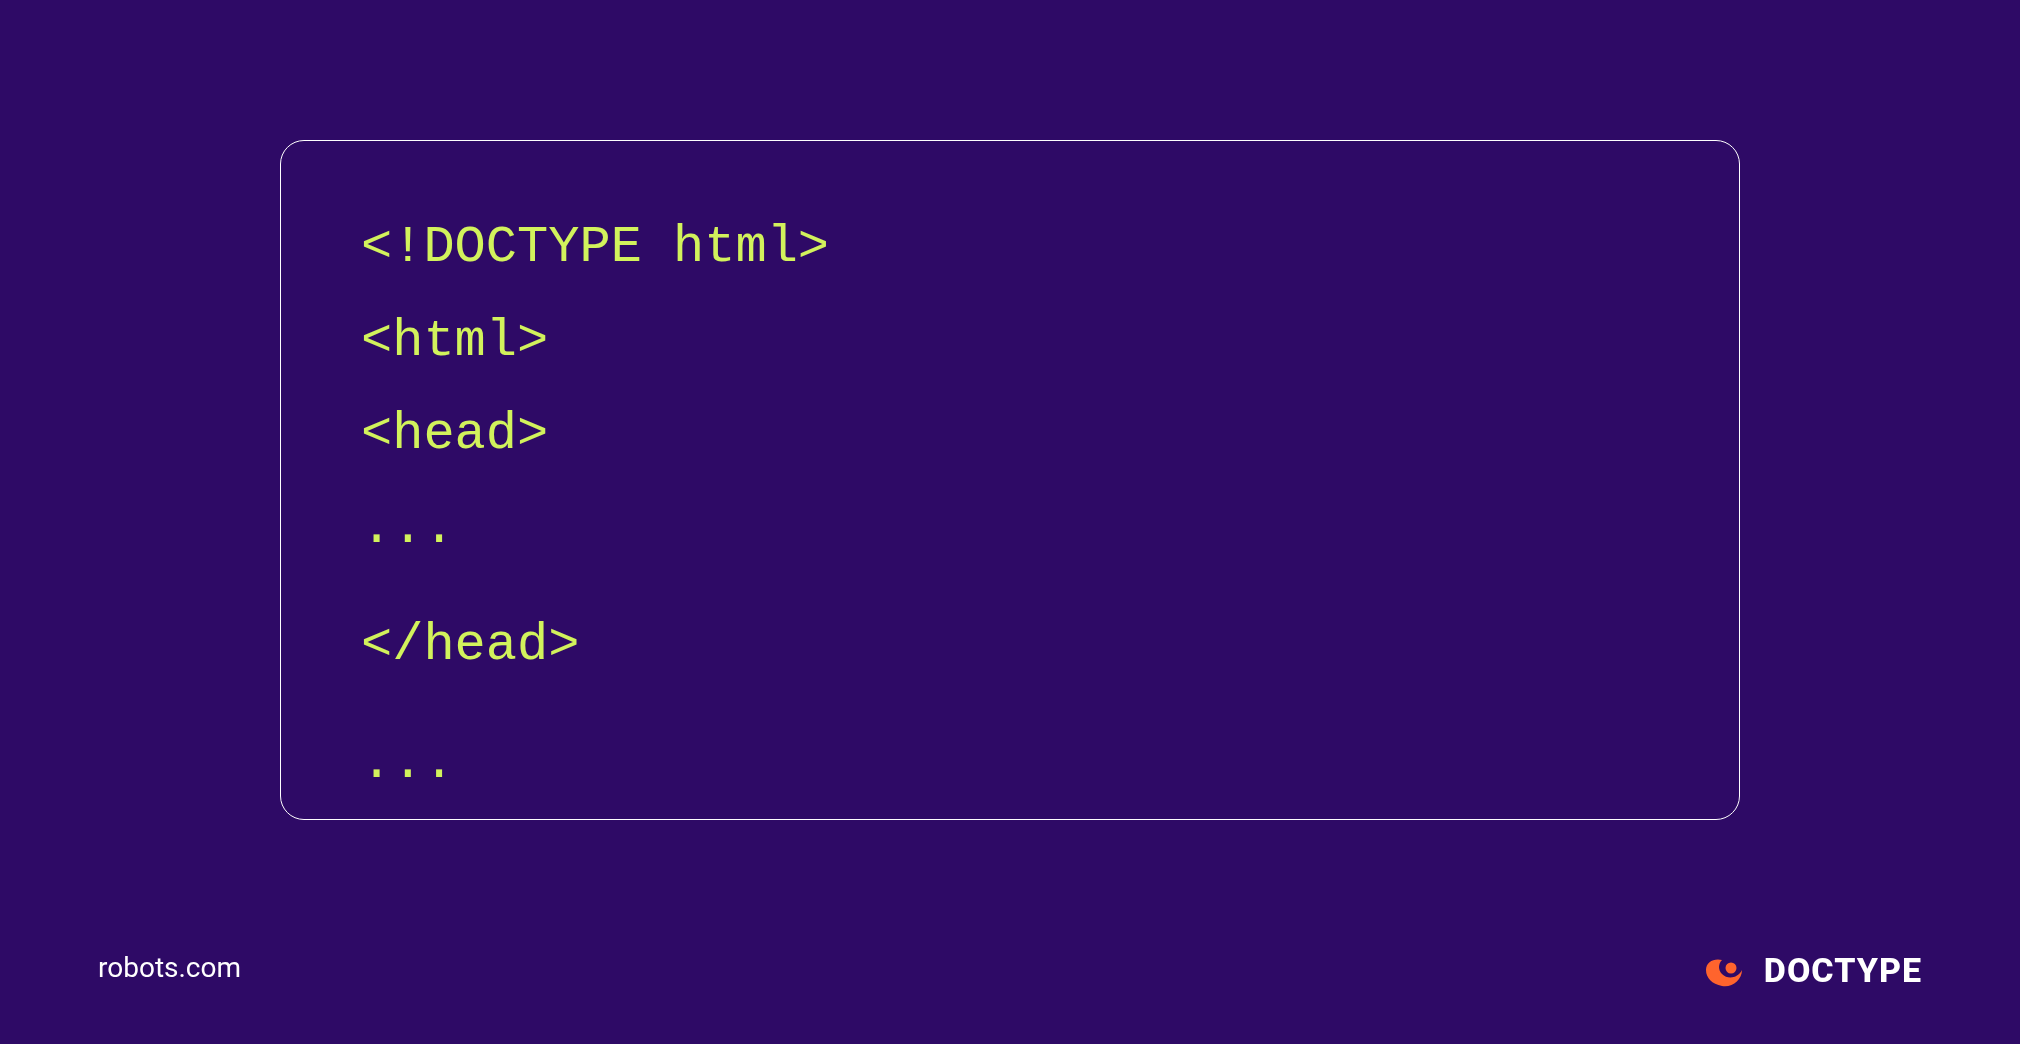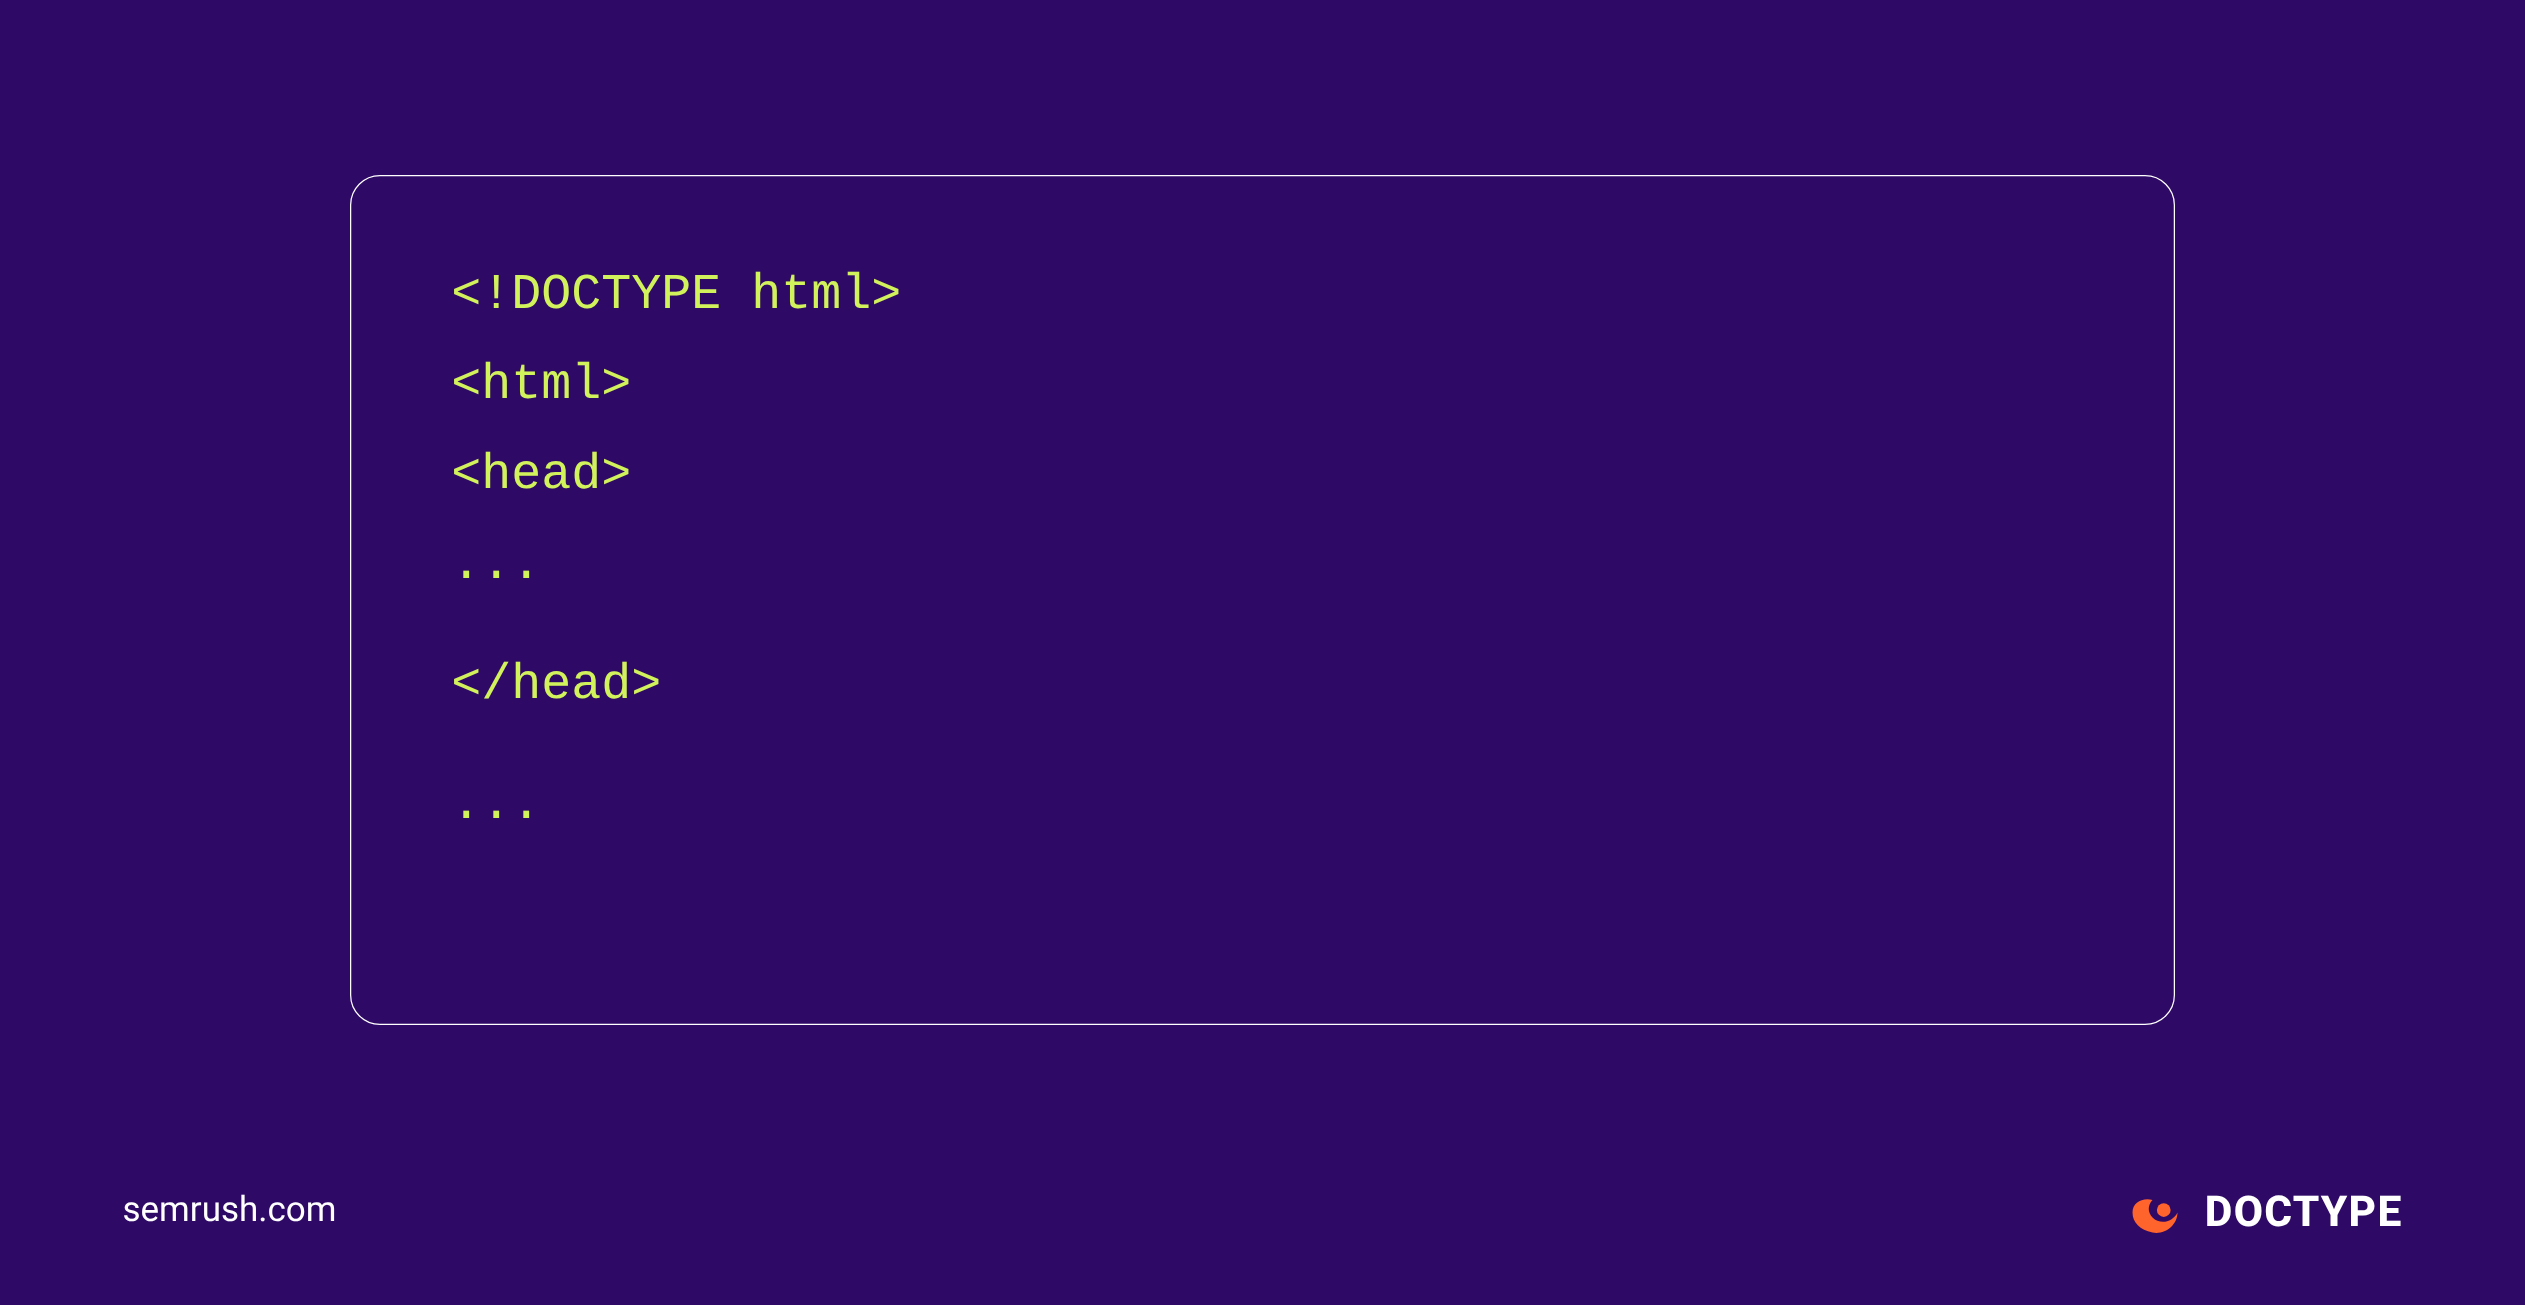--- a/index.html
+++ b/index.html
@@ -19,21 +19,21 @@
       top: 140px;
       left: 280px;
       width: 1460px;
       height: 680px;
       border: 1.5px solid #ffffff;
       border-radius: 24px;
       padding: 60px 80px;
     }
     .code-line {
       font-family: "SF Mono", "Monaco", "Consolas", "Courier New", monospace;
-      font-size: 40px;
+      font-size: 52px;
       color: #D2F25C;
       line-height: 1.8;
       white-space: pre;
       font-weight: 400;
     }
     .code-gap {
       margin-top: 24px;
     }
     .footer-url {
       position: absolute;
@@ -70,21 +70,21 @@
 
 <div class="code-container">
   <div class="code-line">&lt;!DOCTYPE html&gt;</div>
   <div class="code-line">&lt;html&gt;</div>
   <div class="code-line">&lt;head&gt;</div>
   <div class="code-line">...</div>
   <div class="code-line code-gap">&lt;/head&gt;</div>
   <div class="code-line code-gap">...</div>
 </div>
 
-<div class="footer-url">semrush.com</div>
+<div class="footer-url">robots.com</div>
 
 <div class="footer-brand">
   <div class="brand-icon">
     <svg width="52" height="52" viewBox="0 0 52 52">
       <path d="M 8 26 C 8 18, 16 14, 24 16 C 20 20, 20 26, 24 30 C 30 36, 40 34, 44 26 C 44 36, 34 44, 24 42 C 14 40, 8 34, 8 26 Z" fill="#FF642D"></path>
       <circle cx="33" cy="24" r="5.5" fill="#FF642D"></circle>
     </svg>
   </div>
   <div class="brand-text">DOCTYPE</div>
 </div>

